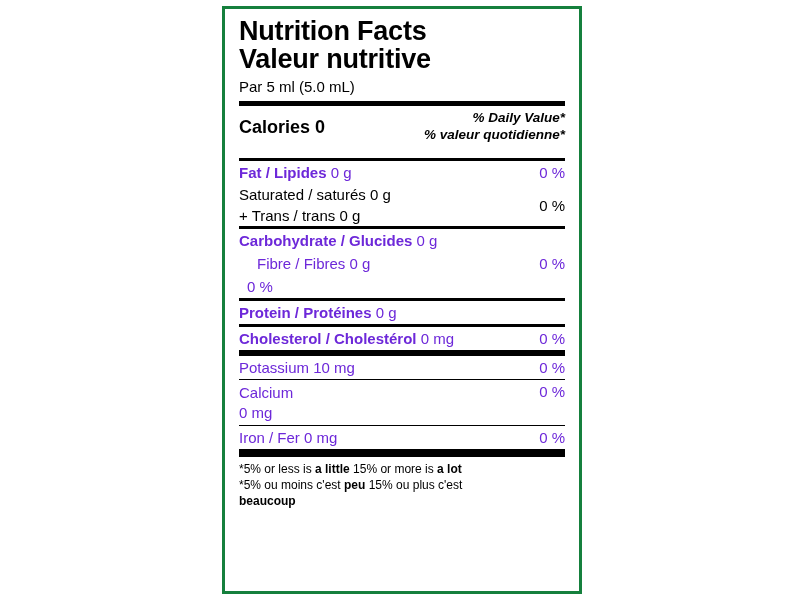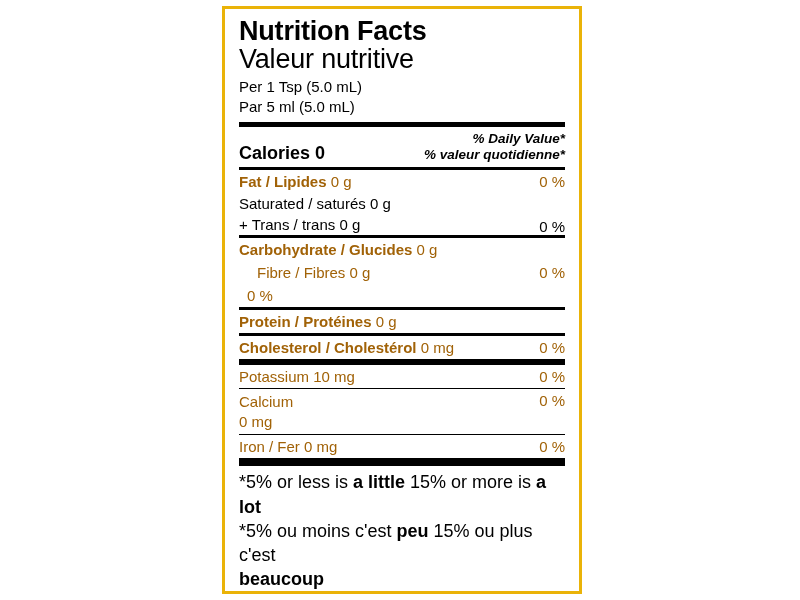--- a/index.html
+++ b/index.html
@@ -18,36 +18,36 @@
     background: #ffffff;
     overflow: hidden;
   }
 
   #panel {
     position: absolute;
     left: 222px;
     top: 6px;
     width: 360px;
     height: 588px;
-    border: 3px solid #eab308;
+    border: 3px solid #15803d;
     background: #ffffff;
     box-sizing: border-box;
     padding: 8px 14px 6px 14px;
   }
 
   .title-en {
     font-size: 27px;
     font-weight: bold;
     line-height: 1.05;
     letter-spacing: -0.2px;
     color: #000;
   }
   .title-fr {
     font-size: 27px;
-    font-weight: normal;
+    font-weight: bold;
     line-height: 1.1;
     letter-spacing: -0.2px;
     color: #000;
     margin-bottom: 2px;
   }
 
   .serving {
     font-size: 15px;
     line-height: 1.35;
     color: #000;
@@ -68,81 +68,80 @@
   .rule-xthick {
     border-top: 8px solid #000;
     margin: 0;
   }
 
   .row {
     display: flex;
     justify-content: space-between;
     align-items: flex-start;
     font-size: 15px;
-    color: #a16207;
+    color: #6d28d9;
     padding: 3px 0 3px 0;
   }
   .row .left { text-align: left; }
   .row .right { text-align: right; white-space: nowrap; padding-left: 8px; }
 
   .cal-row {
     display: flex;
     justify-content: space-between;
-    align-items: flex-end;
-    padding: 4px 0 3px 0;
+    align-items: center;
+    padding: 4px 0 14px 0;
   }
   .cal-label {
     font-size: 18px;
     font-weight: bold;
   }
   .dv-head {
     text-align: right;
     font-size: 13.5px;
     font-weight: bold;
     line-height: 1.25;
     font-style: italic;
   }
 
   .b { font-weight: bold; }
   .indent { padding-left: 18px; }
 
   .fat-block {
     display: flex;
     justify-content: space-between;
-    align-items: flex-end;
+    align-items: center;
   }
   .fat-sub-col { flex: 1; }
   .fat-sub-line { font-size: 15px; padding: 2px 0; }
   .fat-dv-col {
     display: flex;
     align-items: center;
     font-size: 15px;
     white-space: nowrap;
     padding-left: 8px;
   }
 
   .calcium-left { line-height: 1.3; }
 
   .footnote {
-    font-size: 18px;
+    font-size: 12px;
     line-height: 1.35;
     padding-top: 4px;
     color: #000;
   }
 </style>
 </head>
 <body>
 
 <div id="page">
   <div id="panel">
 
     <div class="title-en">Nutrition Facts</div>
     <div class="title-fr">Valeur nutritive</div>
 
-    <div class="serving">Per 1 Tsp (5.0 mL)</div>
     <div class="serving">Par   5 ml (5.0 mL)</div>
 
     <div class="rule-thick"></div>
 
     <div class="cal-row">
       <div class="cal-label">Calories 0</div>
       <div class="dv-head">
         <div>% Daily Value*</div>
         <div>% valeur quotidienne*</div>
       </div>

